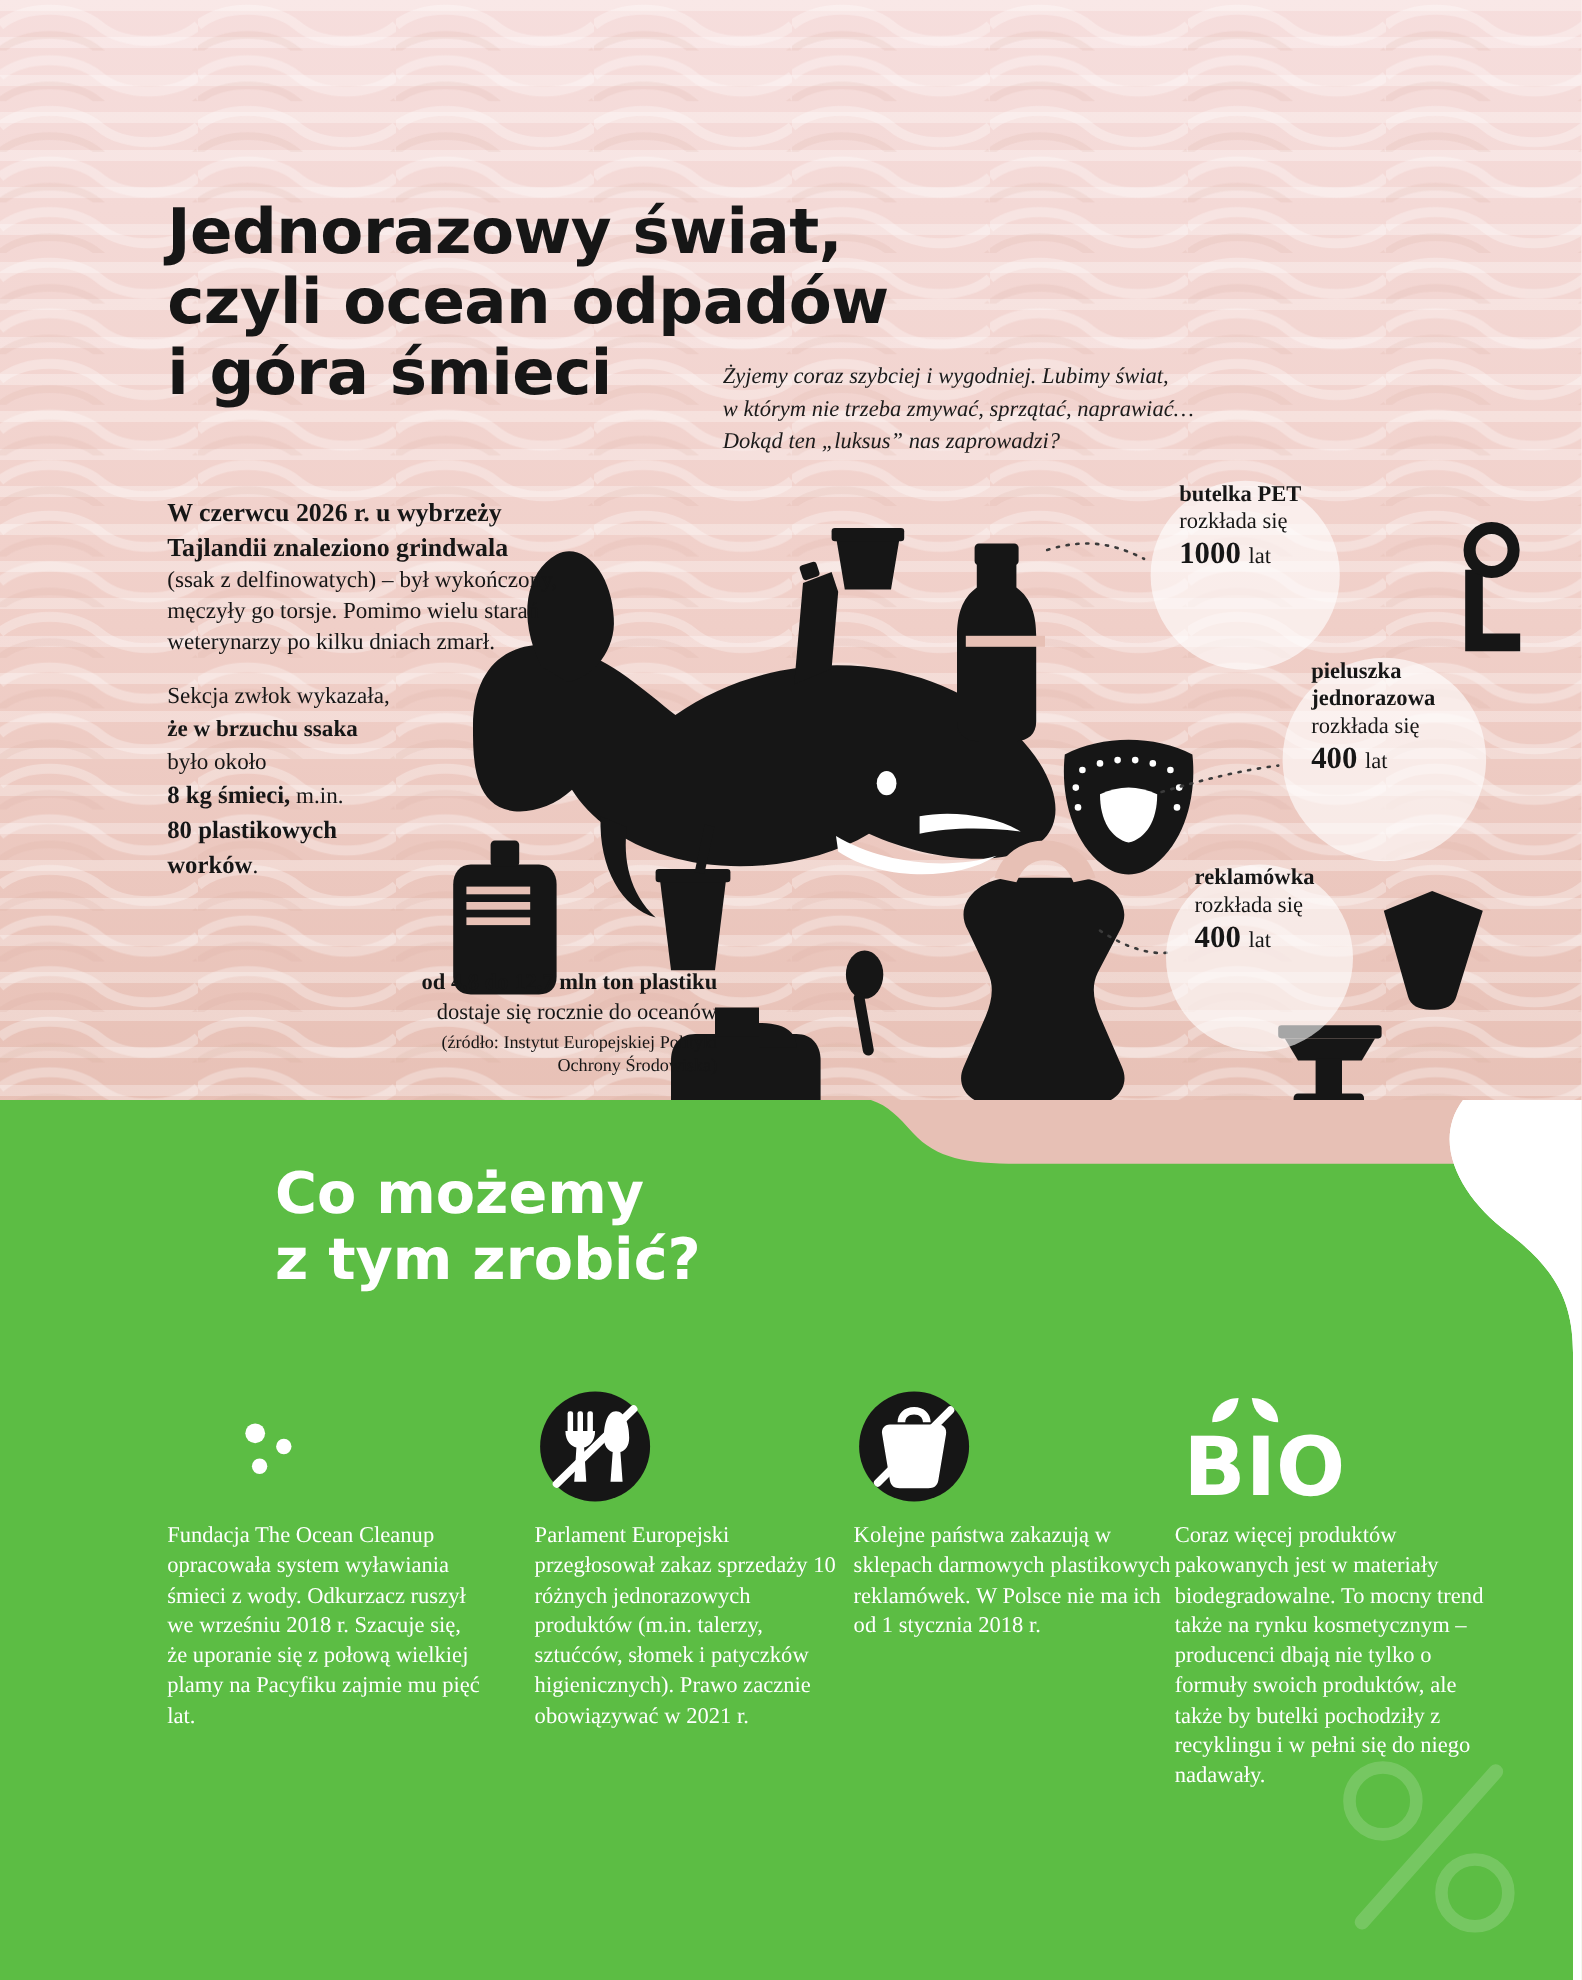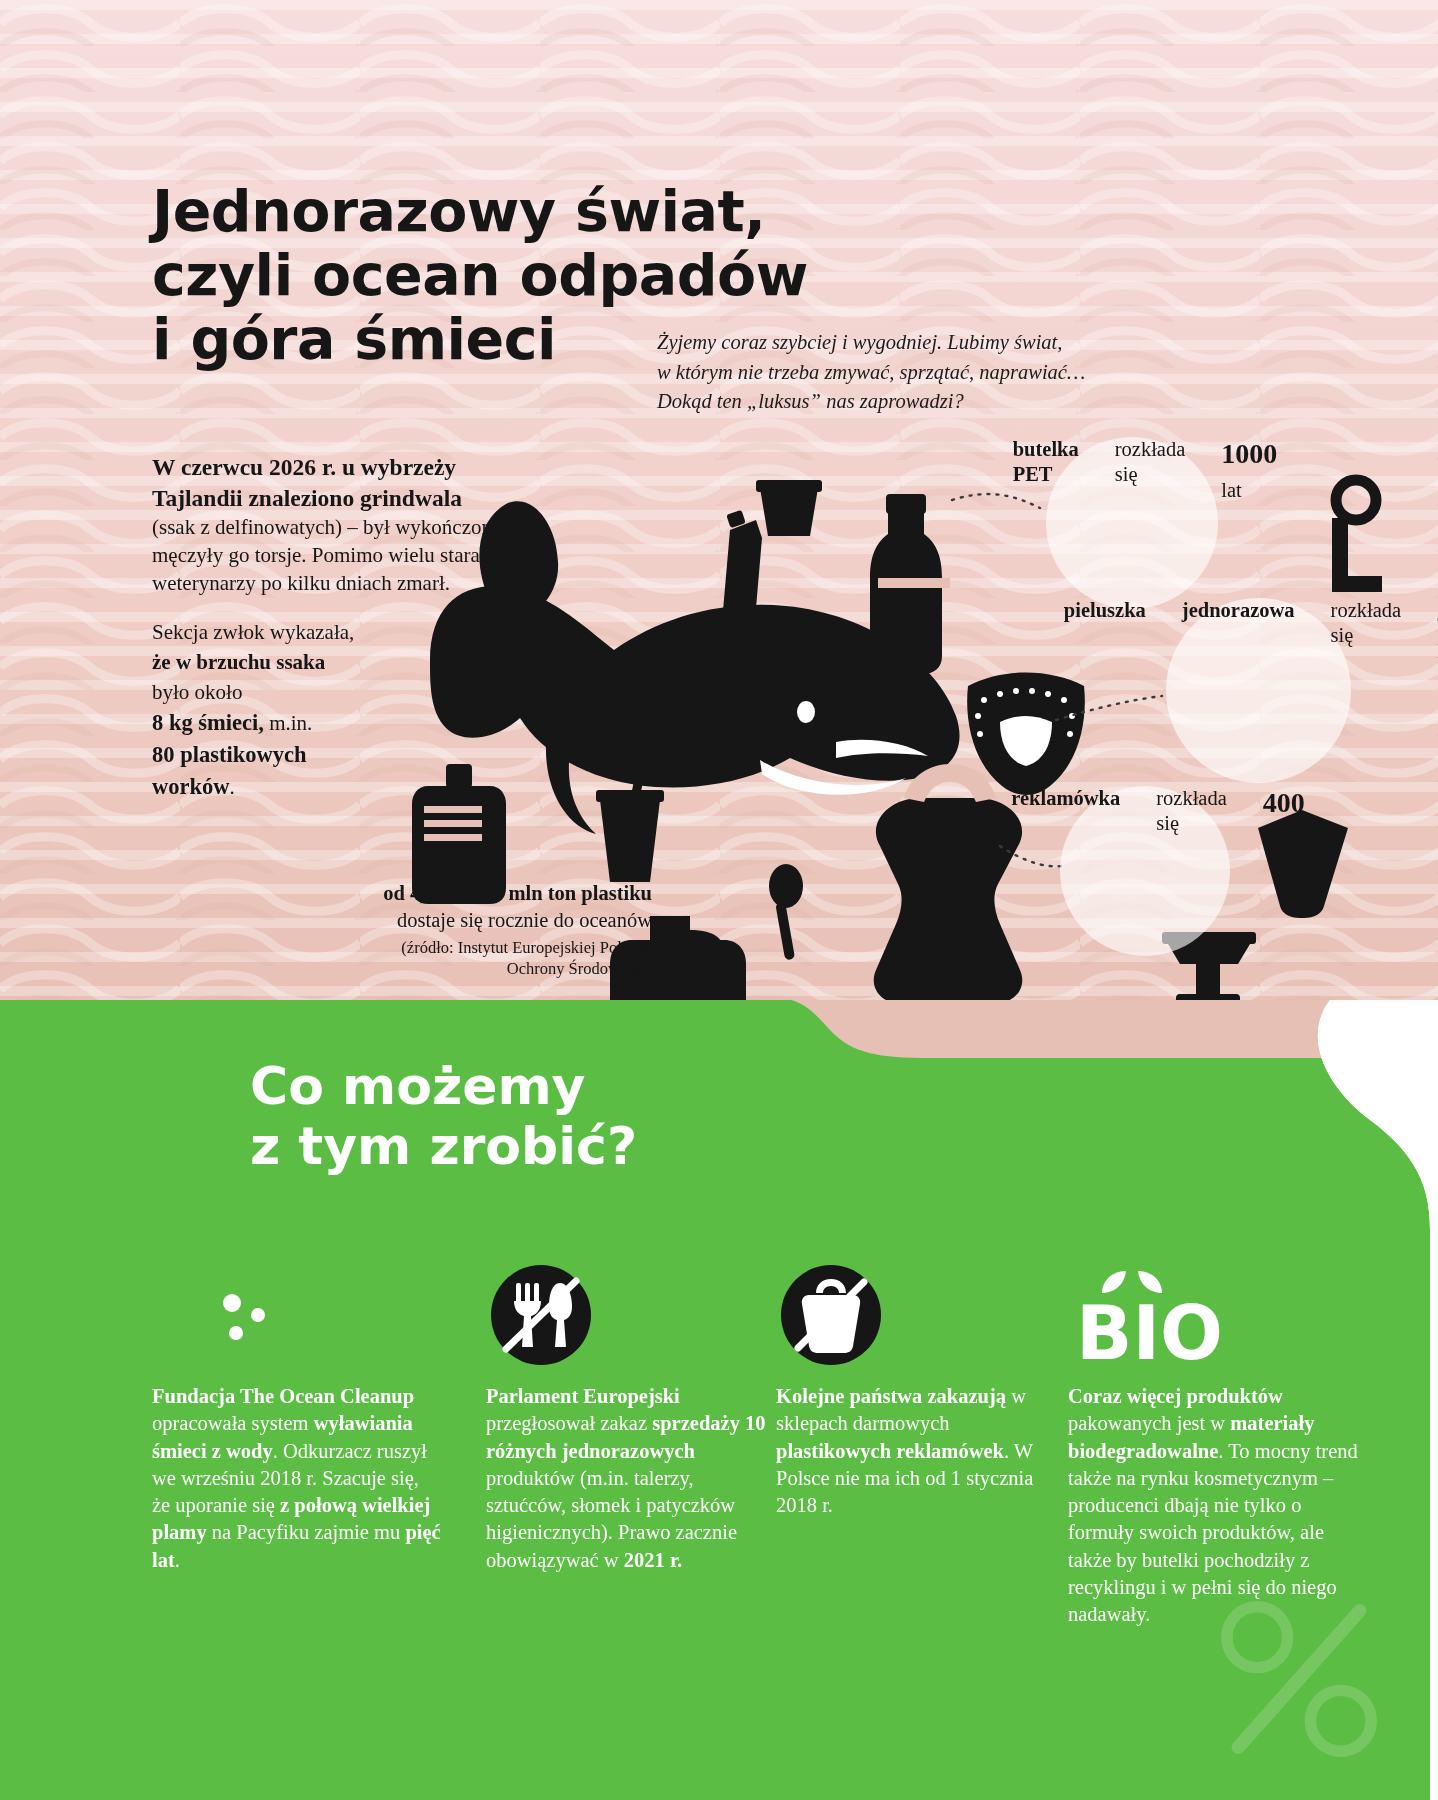--- a/index.html
+++ b/index.html
@@ -104,27 +104,26 @@
   #pacific-block {
     position: absolute; left: 963px; top: 1015px; width: 400px;
     font-size: 21px; line-height: 1.36;
   }
 
   
   .bubble {
     position: absolute;
     border-radius: 50%;
     background: rgba(255,255,255,0.62);
-    display: flex; flex-direction: row;
-    align-items: flex-start; justify-content: center;
+    display: flex; flex-direction: column;
+    align-items: flex-start; 
     padding-left: 26px;
     font-size: 20.5px;
     line-height: 1.22;
     color: #161616;
-    gap: 36px;
   }
   .bubble .l-bold { font-weight: bold; }
   .bubble .years { font-weight: bold; font-size: 28px; }
   .bubble .years small { font-weight: normal; font-size: 20.5px; }
 
   #bubble-pet   { left: 1046px; top: 437px; width: 172px; height: 172px; }
   #bubble-diaper{ left: 1166px; top: 598px; width: 185px; height: 185px; }
   #bubble-bag   { left: 1060px; top: 786px; width: 170px; height: 170px; }
 
   .leader { position: absolute; pointer-events: none; }
@@ -147,21 +146,21 @@
     top: 1255px;
     width: 290px;
     color: #ffffff;
   }
   .solution .icon-wrap { height: 112px; display: flex; align-items: flex-end; }
   .solution .body {
     margin-top: 16px;
     font-size: 20.5px;
     line-height: 1.33;
   }
-  .solution .body b { font-weight: bold; text-align: right; }
+  .solution .body b { font-weight: normal; text-align: right; }
   #sol-1 { left: 152px; }
   #sol-2 { left: 486px; }
   #sol-3 { left: 776px; }
   #sol-4 { left: 1068px; width: 300px; }
 </style>
 </head>
 <body>
 
 <div id="top-section">
 

